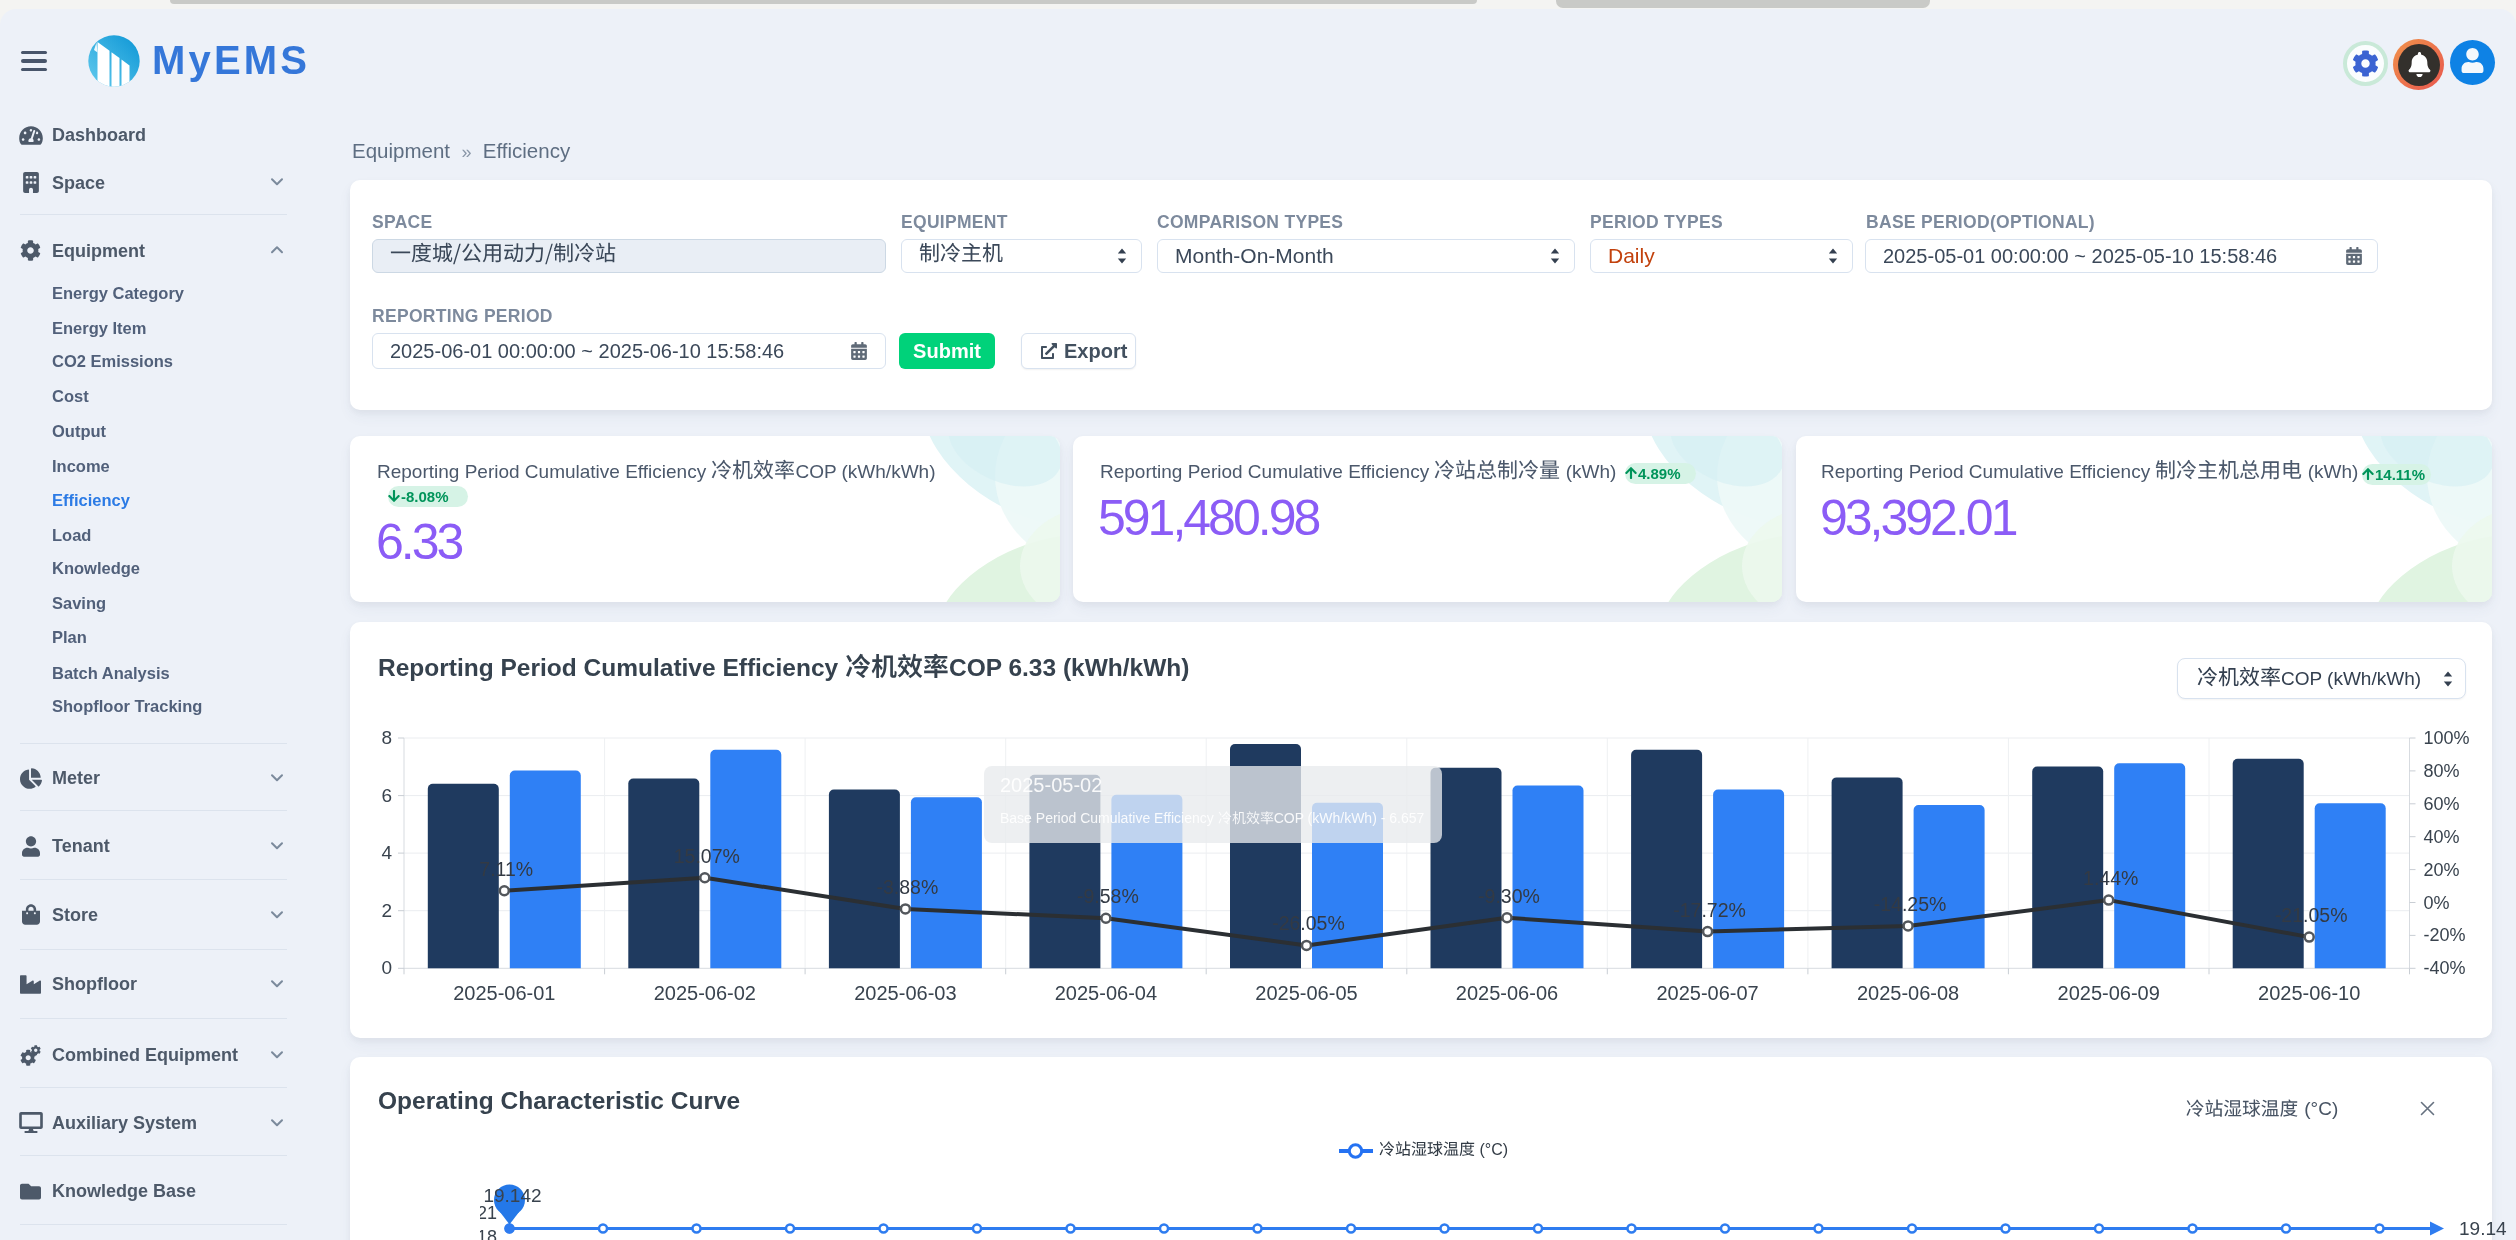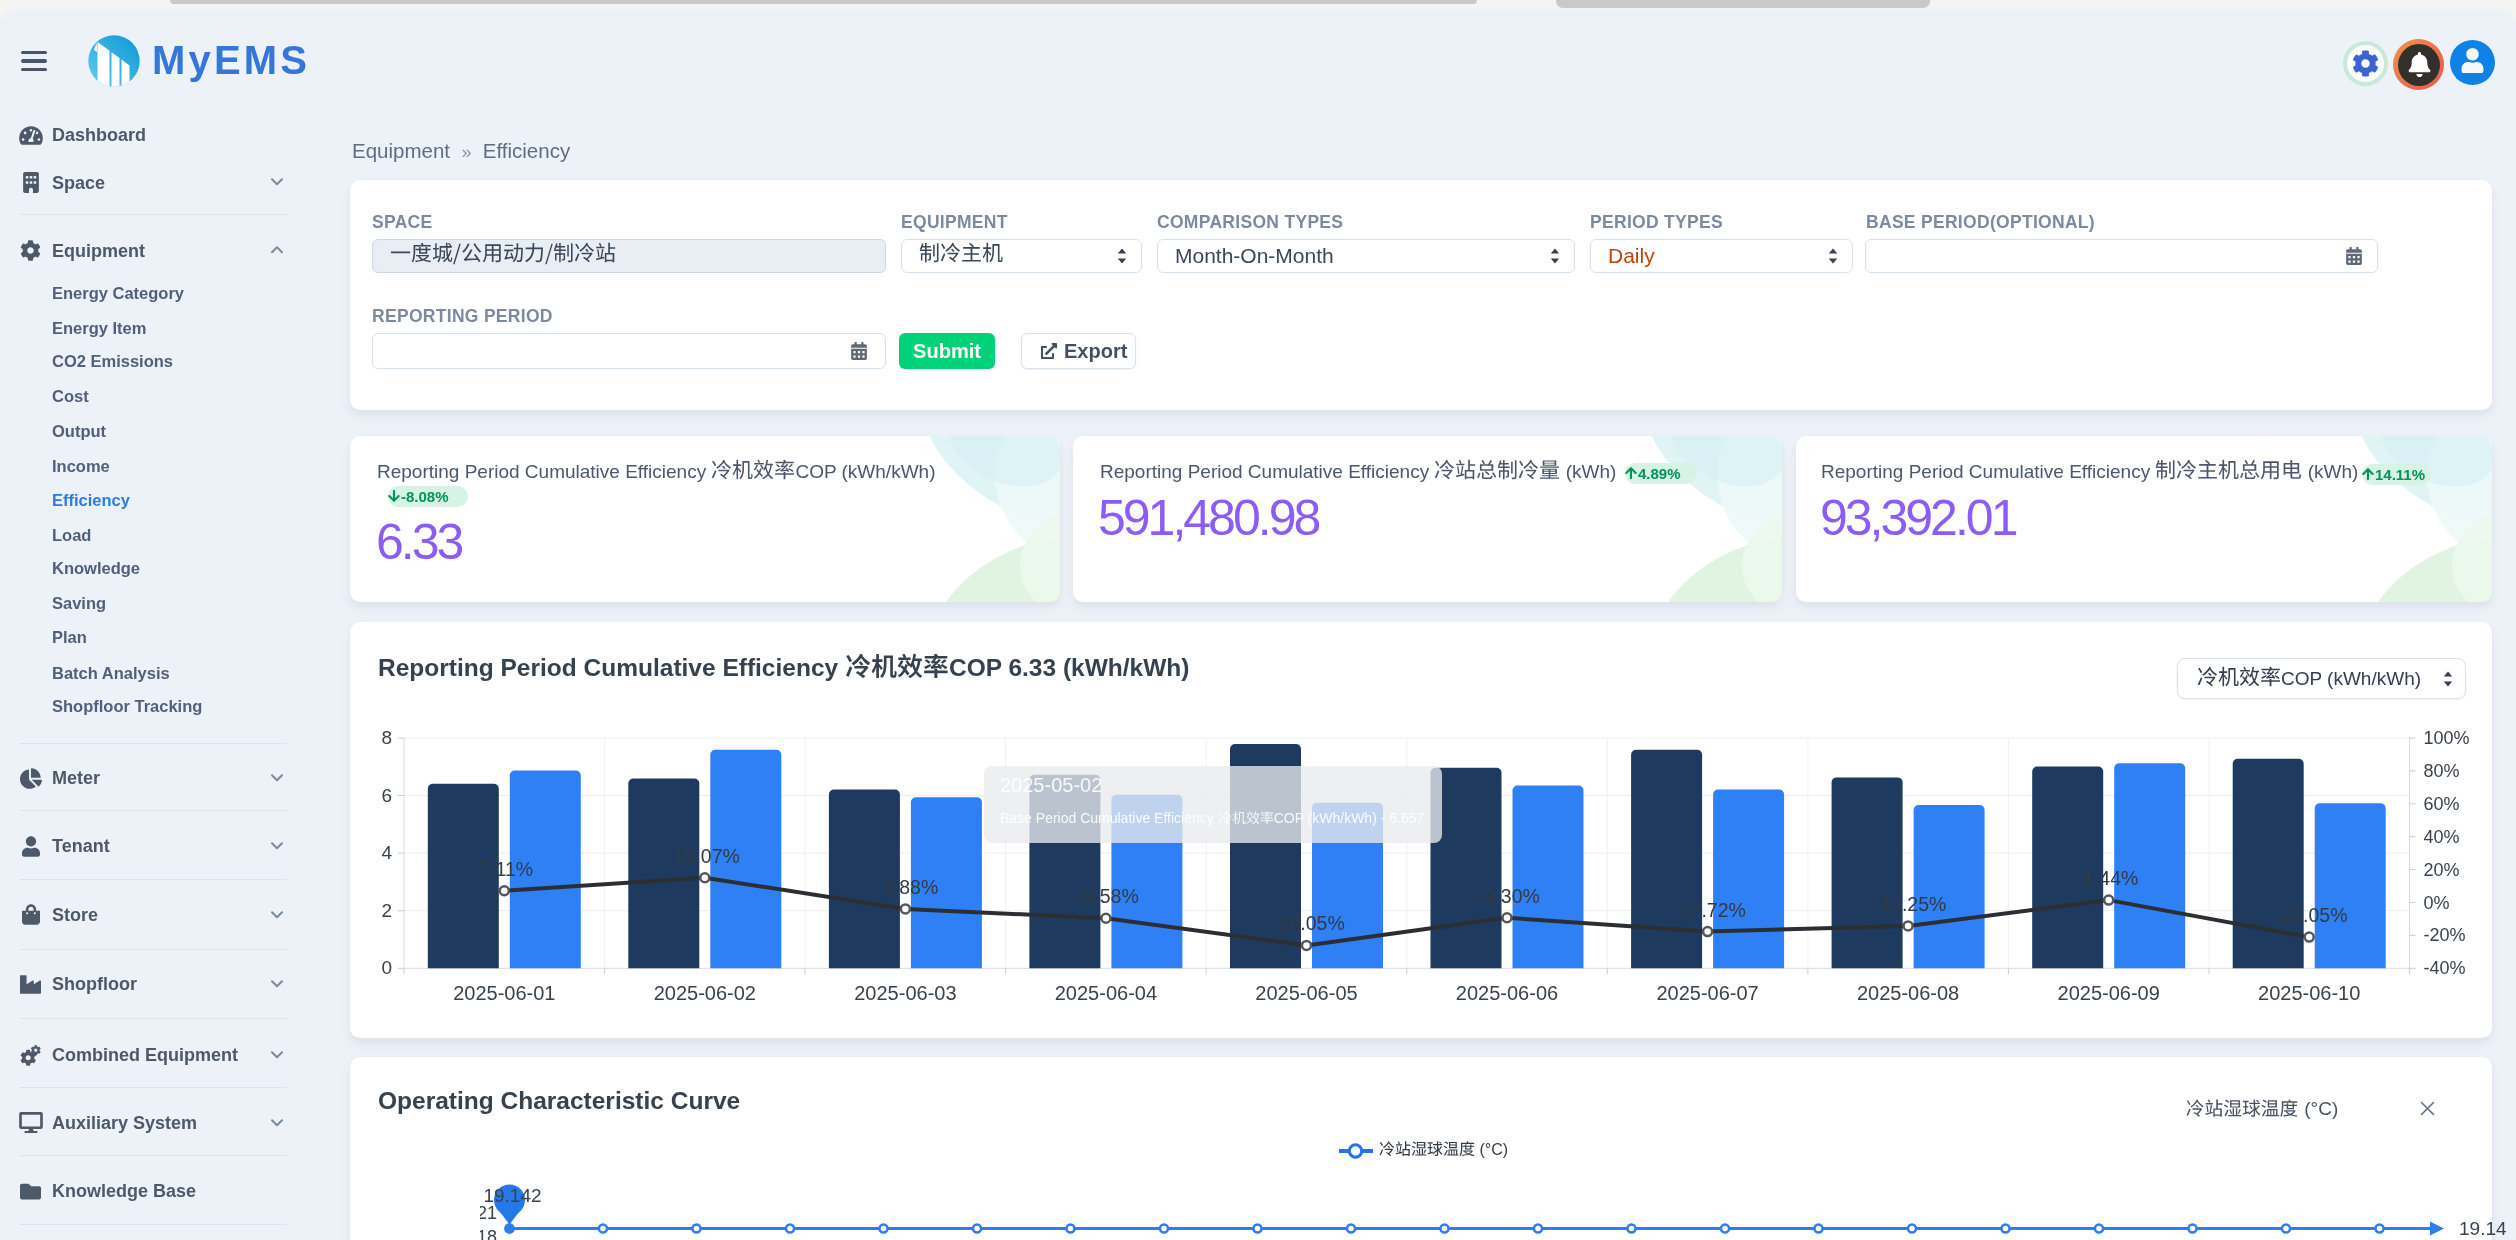--- a/index.html
+++ b/index.html
@@ -175,24 +175,26 @@
 <div class="txt" style="left:1175px;top:239px;line-height:34px;font-size:21px;color:#3b4859">Month-On-Month</div>
 <svg class="ic" style="left:1547px;top:246px" width="16" height="20" viewBox="0 0 16 20">
         <path d="M8 2.5l4.2 5H3.8zM8 17.5l-4.2-5h8.4z" fill="#344050"></path>
       </svg>
 <div class="inp" style="left:1590px;top:239px;width:263px;height:34px"></div>
 <div class="txt" style="left:1608px;top:239px;line-height:34px;font-size:21px;color:#c2410c">Daily</div>
 <svg class="ic" style="left:1825px;top:246px" width="16" height="20" viewBox="0 0 16 20">
         <path d="M8 2.5l4.2 5H3.8zM8 17.5l-4.2-5h8.4z" fill="#344050"></path>
       </svg>
 <div class="inp" style="left:1865px;top:239px;width:513px;height:34px"></div>
+<div class="txt" style="left:1883px;top:239px;line-height:34px;font-size:20px;color:#3b4859">2025-05-01 00:00:00 ~ 2025-05-10 15:58:46</div>
 <svg class="ic" style="left:2346px;top:247px" width="16" height="18" viewBox="0 0 448 512">
         <path d="M0 464c0 26.5 21.5 48 48 48h352c26.5 0 48-21.5 48-48V192H0v272zm320-196c0-6.6 5.4-12 12-12h40c6.6 0 12 5.4 12 12v40c0 6.6-5.4 12-12 12h-40c-6.6 0-12-5.4-12-12v-40zm0 128c0-6.6 5.4-12 12-12h40c6.6 0 12 5.4 12 12v40c0 6.6-5.4 12-12 12h-40c-6.6 0-12-5.4-12-12v-40zM192 268c0-6.6 5.4-12 12-12h40c6.6 0 12 5.4 12 12v40c0 6.6-5.4 12-12 12h-40c-6.6 0-12-5.4-12-12v-40zm0 128c0-6.6 5.4-12 12-12h40c6.6 0 12 5.4 12 12v40c0 6.6-5.4 12-12 12h-40c-6.6 0-12-5.4-12-12v-40zM64 268c0-6.6 5.4-12 12-12h40c6.6 0 12 5.4 12 12v40c0 6.6-5.4 12-12 12H76c-6.6 0-12-5.4-12-12v-40zm0 128c0-6.6 5.4-12 12-12h40c6.6 0 12 5.4 12 12v40c0 6.6-5.4 12-12 12H76c-6.6 0-12-5.4-12-12v-40zM400 64h-48V16c0-8.8-7.2-16-16-16h-32c-8.8 0-16 7.2-16 16v48H160V16c0-8.8-7.2-16-16-16h-32c-8.8 0-16 7.2-16 16v48H48C21.5 64 0 85.5 0 112v48h448v-48c0-26.5-21.5-48-48-48z" fill="#5f6a77"></path>
       </svg>
 <div class="inp" style="left:372px;top:333px;width:514px;height:36px"></div>
+<div class="txt" style="left:390px;top:333px;line-height:36px;font-size:20px;color:#3b4859">2025-06-01 00:00:00 ~ 2025-06-10 15:58:46</div>
 <svg class="ic" style="left:851px;top:342px" width="16" height="18" viewBox="0 0 448 512">
         <path d="M0 464c0 26.5 21.5 48 48 48h352c26.5 0 48-21.5 48-48V192H0v272zm320-196c0-6.6 5.4-12 12-12h40c6.6 0 12 5.4 12 12v40c0 6.6-5.4 12-12 12h-40c-6.6 0-12-5.4-12-12v-40zm0 128c0-6.6 5.4-12 12-12h40c6.6 0 12 5.4 12 12v40c0 6.6-5.4 12-12 12h-40c-6.6 0-12-5.4-12-12v-40zM192 268c0-6.6 5.4-12 12-12h40c6.6 0 12 5.4 12 12v40c0 6.6-5.4 12-12 12h-40c-6.6 0-12-5.4-12-12v-40zm0 128c0-6.6 5.4-12 12-12h40c6.6 0 12 5.4 12 12v40c0 6.6-5.4 12-12 12h-40c-6.6 0-12-5.4-12-12v-40zM64 268c0-6.6 5.4-12 12-12h40c6.6 0 12 5.4 12 12v40c0 6.6-5.4 12-12 12H76c-6.6 0-12-5.4-12-12v-40zm0 128c0-6.6 5.4-12 12-12h40c6.6 0 12 5.4 12 12v40c0 6.6-5.4 12-12 12H76c-6.6 0-12-5.4-12-12v-40zM400 64h-48V16c0-8.8-7.2-16-16-16h-32c-8.8 0-16 7.2-16 16v48H160V16c0-8.8-7.2-16-16-16h-32c-8.8 0-16 7.2-16 16v48H48C21.5 64 0 85.5 0 112v48h448v-48c0-26.5-21.5-48-48-48z" fill="#5f6a77"></path>
       </svg>
 <div class="abs" style="left:899px;top:333px;width:96px;height:36px;background:#00d27a;border-radius:6px;color:#fff;font-weight:700;font-size:20px;text-align:center;line-height:36px">Submit</div>
 <div class="inp" style="left:1021px;top:333px;width:115px;height:36px;box-shadow:0 1px 2px rgba(0,0,0,.06)"></div>
 <svg class="ic" style="left:1041px;top:343px" width="16" height="16" viewBox="0 0 512 512">
         <path d="M384 320c-17.67 0-32 14.33-32 32v96H64V160h96c17.67 0 32-14.33 32-32s-14.33-32-32-32H32C14.33 96 0 110.3 0 128v352c0 17.67 14.33 32 32 32h352c17.67 0 32-14.33 32-32V352c0-17.67-14.33-32-32-32zM488 0H360c-21.37 0-32.05 25.91-17 41l35.73 35.73L135 320.37c-10 10-10 26.21 0 36.21l22.63 22.63c10 10 26.21 10 36.21 0L437.27 135.27 473 171c15 15 41 4.5 41-17V24c0-13.25-10.75-24-24-24z" fill="#42505f"></path>
       </svg>
 <div class="txt" style="left:1064px;top:333px;line-height:36px;font-size:20px;font-weight:700;color:#42505f">Export</div>
 <div class="card" style="left:350px;top:436px;width:710px;height:166px"></div>

